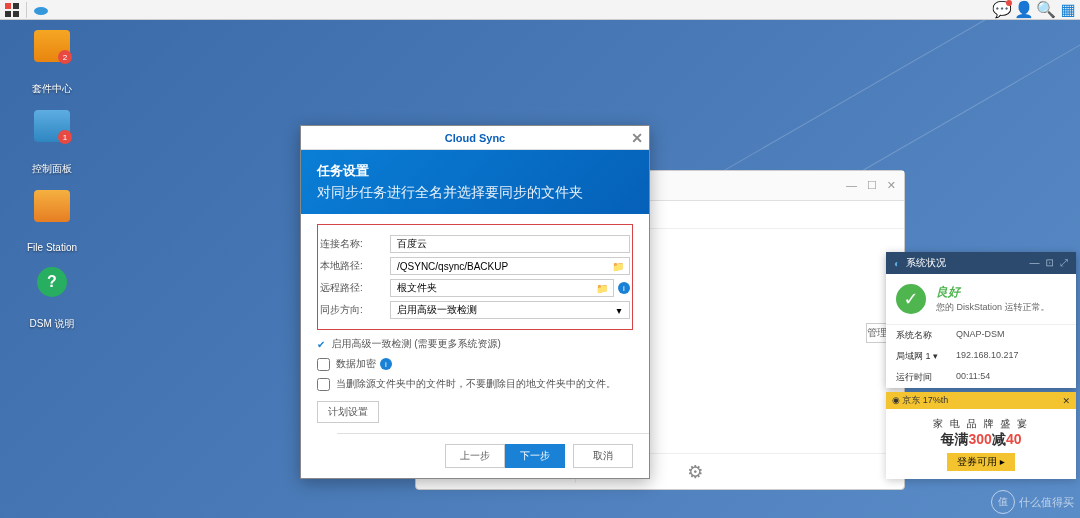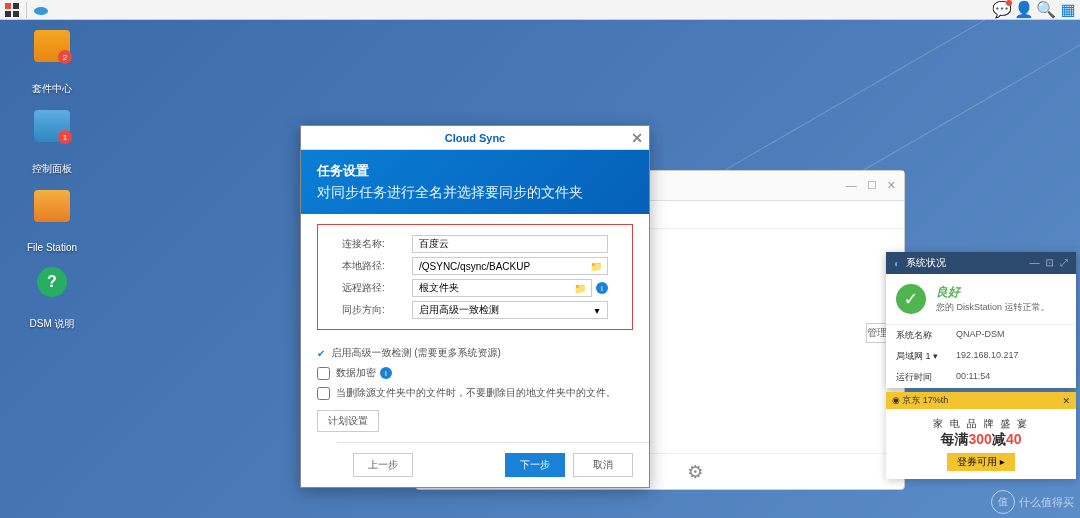--- a/index.html
+++ b/index.html
@@ -31,30 +31,30 @@
 .bg-footer-icon { font-size: 18px; color: #888; cursor: pointer; }
 
 
 .dialog { position: absolute; left: 300px; top: 125px; width: 350px; background: #fff; border: 1px solid #888; box-shadow: 0 4px 16px rgba(0,0,0,0.3); }
 .dialog-titlebar { height: 24px; display: flex; align-items: center; justify-content: center; position: relative; border-bottom: 1px solid #ddd; font-size: 11px; color: #0a5fbb; font-weight: bold; }
 .dialog-close { position: absolute; right: 6px; top: 4px; cursor: pointer; color: #888; font-size: 14px; }
 .dialog-header { background: linear-gradient(135deg, #0a7ed6, #0560b8); color: #fff; padding: 12px 16px; }
 .dialog-header h3 { font-size: 13px; margin-bottom: 4px; }
 .dialog-header p { font-size: 14px; opacity: 0.9; }
 .dialog-body { padding: 10px 16px; }
-.form-group { border: 1px solid #d64545; padding: 6px 24px; margin-bottom: 16px; }
+.form-group { border: 1px solid #d64545; padding: 6px 2px; margin-bottom: 7px; }
 .form-row { display: flex; align-items: center; font-size: 10px; margin: 4px 0; }
 .form-row label { width: 70px; color: #555; }
 .form-row .field { flex: 1; border: 1px solid #ccc; padding: 2px 6px; height: 18px; display: flex; align-items: center; background: #fff; position: relative; }
 .field-icon { position: absolute; right: 3px; width: 14px; height: 14px; display: flex; align-items: center; justify-content: center; }
 .info-icon { color: #fff; background: #1a82d6; border-radius: 50%; width: 12px; height: 12px; font-size: 8px; margin-left: 4px; display: inline-flex; align-items: center; justify-content: center; }
 .checkbox-row { display: flex; align-items: center; font-size: 10px; color: #555; margin: 6px 0; }
 .checkbox-row input { margin-right: 6px; }
 .plan-btn { border: 1px solid #ccc; background: #fff; padding: 3px 10px; font-size: 10px; color: #555; cursor: pointer; margin-top: 4px; }
-.dialog-footer { border-top: 1px solid #e0e0e0; padding: 10px 16px; display: flex; justify-content: space-between; margin-left: 36px; }
+.dialog-footer { border-top: 1px solid #e0e0e0; padding: 10px 16px; display: flex; justify-content: flex-end; margin-left: 36px; }
 .btn { border: 1px solid #ccc; padding: 4px 12px; font-size: 10px; cursor: pointer; background: #fff; color: #555; min-width: 60px; text-align: center; }
 .btn-primary { background: #1a82d6; border-color: #1a82d6; color: #fff; }
 .footer-right { display: flex; gap: 8px; }
 
 
 .status-widget { position: absolute; right: 4px; top: 252px; width: 190px; background: #fff; box-shadow: 0 2px 8px rgba(0,0,0,0.3); font-size: 10px; }
 .status-header { background: #2c4a6e; color: #fff; padding: 4px 8px; display: flex; align-items: center; justify-content: space-between; }
 .status-header-left { display: flex; align-items: center; gap: 6px; }
 .status-ctrls { display: flex; gap: 6px; color: #9db4ce; font-size: 10px; }
 .status-body { padding: 10px; display: flex; align-items: center; gap: 10px; }

